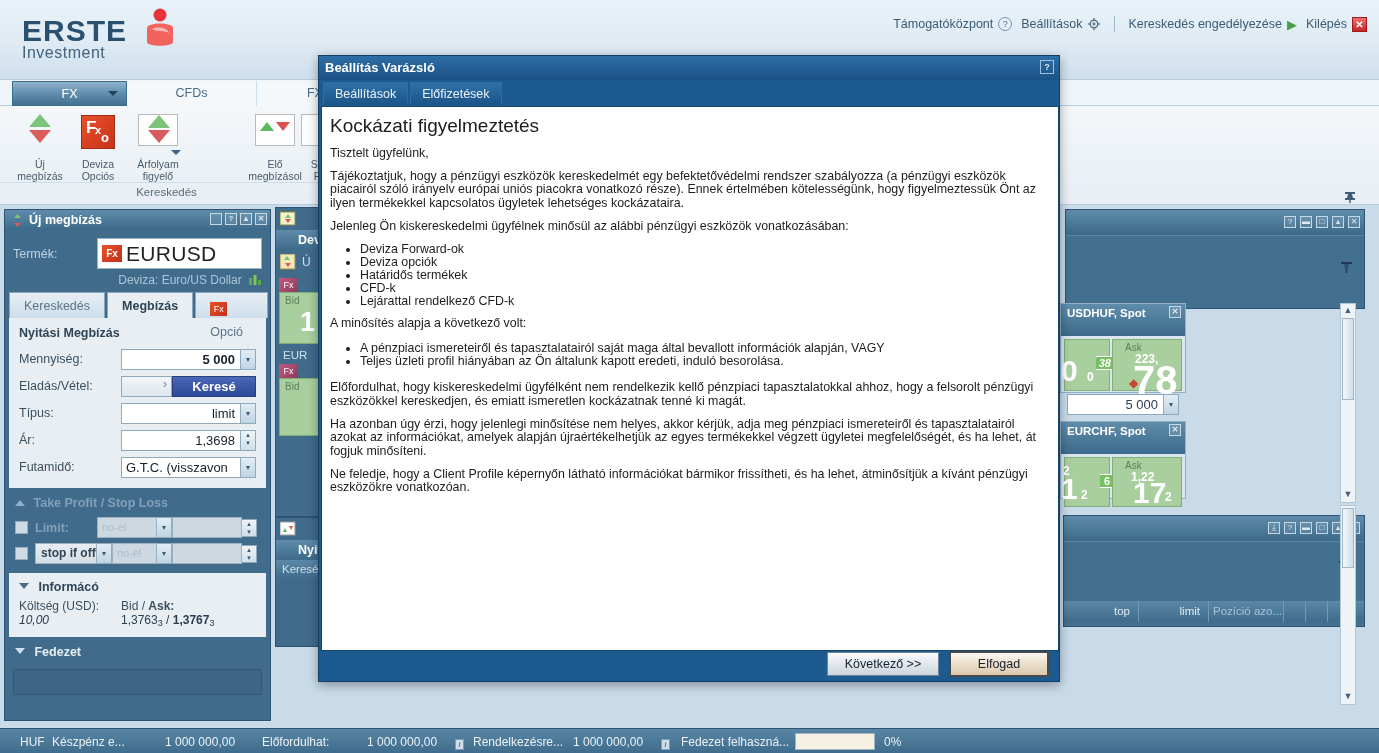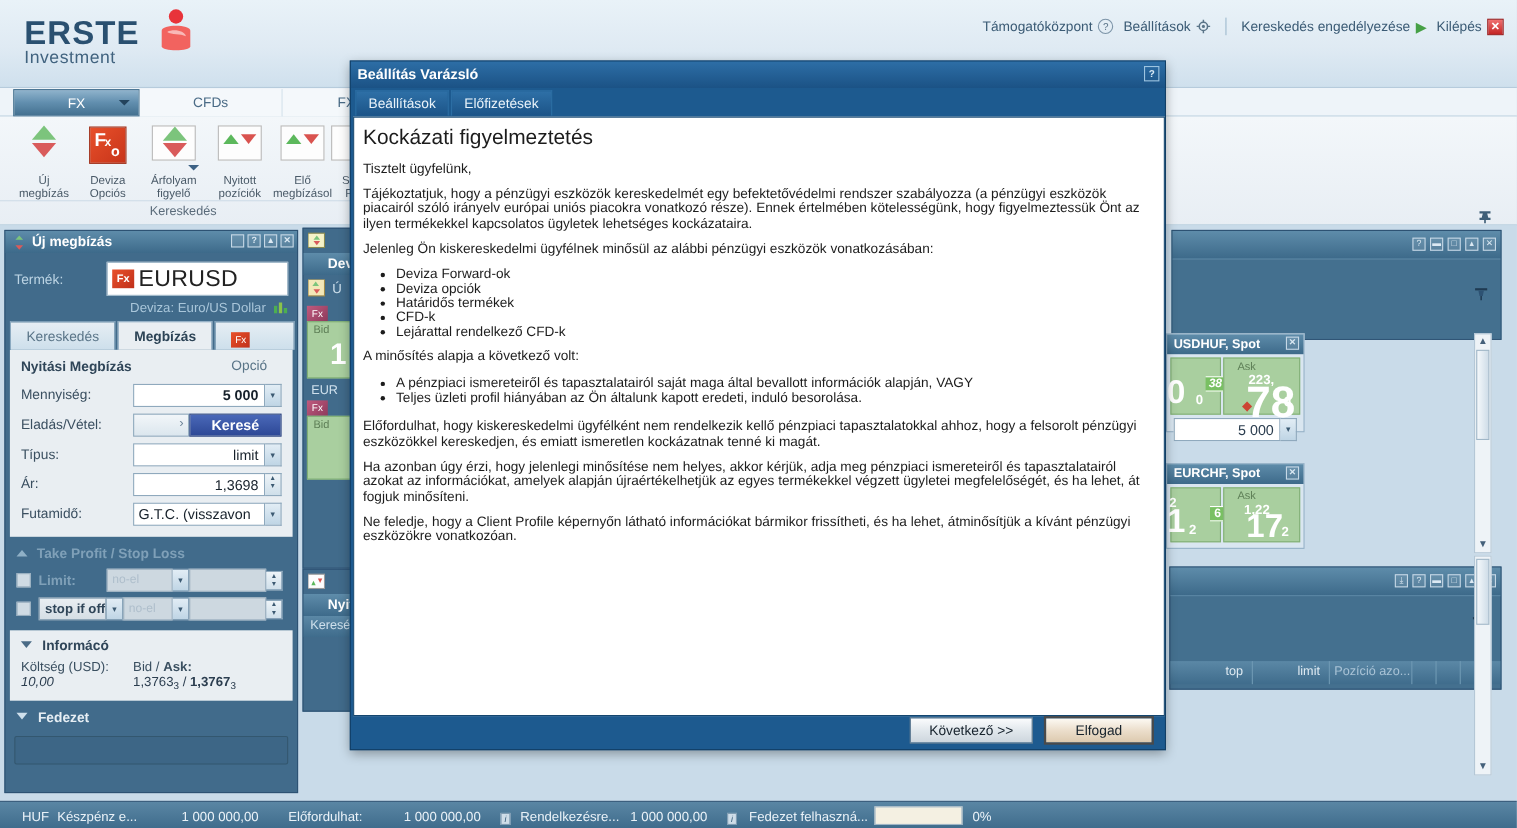--- a/index.html
+++ b/index.html
@@ -184,21 +184,21 @@
   .colhdr { background:linear-gradient(180deg,#5b88a6,#3f6c8c); color:#cfe0ec;
     font-size:11.5px; height:19px; line-height:19px; }
   
   #rp1 { position:absolute; left:1065px; top:4px; width:300px; height:100px;
     background:#436e8e; border:1px solid #2d5273;}
   .rp-bar { height:25px; background:linear-gradient(180deg,#5e8caa,#3d6a8a); position:relative; }
   .rp-bar .tbtns { position:absolute; right:4px; top:6px; display:flex; gap:4px; }
   .rp-body { background:#44708f; }
   .pin { position:absolute; right:10px; width:12px; height:13px; }
   .tile-pnl { position:absolute; background:#d9e6f0; border:1px solid #93b0c6; }
-  .tile-hd { height:18px; background:linear-gradient(180deg,#5e8caa,#3d6a8a); color:#fff;
+  .tile-hd { height:32px; background:linear-gradient(180deg,#5e8caa,#3d6a8a); color:#fff;
     font-weight:bold; font-size:11.5px; line-height:18px; padding-left:6px; position:relative;}
   .tile-quote { background:#a9cf9f; border:1px solid #82b077; position:relative; }
   
   .vscroll { position:absolute; width:16px; background:#eef3f7; border:1px solid #b4c7d6; }
   .vthumb { position:absolute; left:1px; width:12px; background:linear-gradient(90deg,#f4f8fb,#cfdde8);
     border:1px solid #9fb6c7;}
   .sarrow { position:absolute; left:1px; width:12px; height:12px; color:#44607a; font-size:9px;
     text-align:center; line-height:11px; cursor:pointer;}
   
   #wizard {
@@ -336,29 +336,20 @@
   </div>
   <div class="rib-btn" style="left:128px;">
     <div class="rib-ico">
       <div class="grid-box"></div>
       <span class="tri-up" style="left:11px;top:3px;"></span>
       <span class="tri-dn" style="left:11px;top:18px;"></span>
       <span style="position:absolute;right:-2px;bottom:-1px;width:0;height:0;border-left:5px solid transparent;border-right:5px solid transparent;border-top:5px solid #3d6285;"></span>
     </div>
     <div class="rib-lbl">Árfolyam</div>
     <div class="rib-lbl">figyelő</div>
-  </div>
-  <div class="rib-btn" style="left:188px;">
-    <div class="rib-ico">
-      <div class="grid-box"></div>
-      <span class="sm-up" style="left:6px;top:10px;"></span>
-      <span class="sm-dn" style="left:22px;top:10px;"></span>
-    </div>
-    <div class="rib-lbl">Nyitott</div>
-    <div class="rib-lbl">pozíciók</div>
   </div>
   <div class="rib-btn" style="left:245px;">
     <div class="rib-ico">
       <div class="grid-box"></div>
       <span class="sm-up" style="left:6px;top:10px;"></span>
       <span class="sm-dn" style="left:22px;top:10px;"></span>
     </div>
     <div class="rib-lbl">Elő</div>
     <div class="rib-lbl">megbízásol</div>
   </div>

